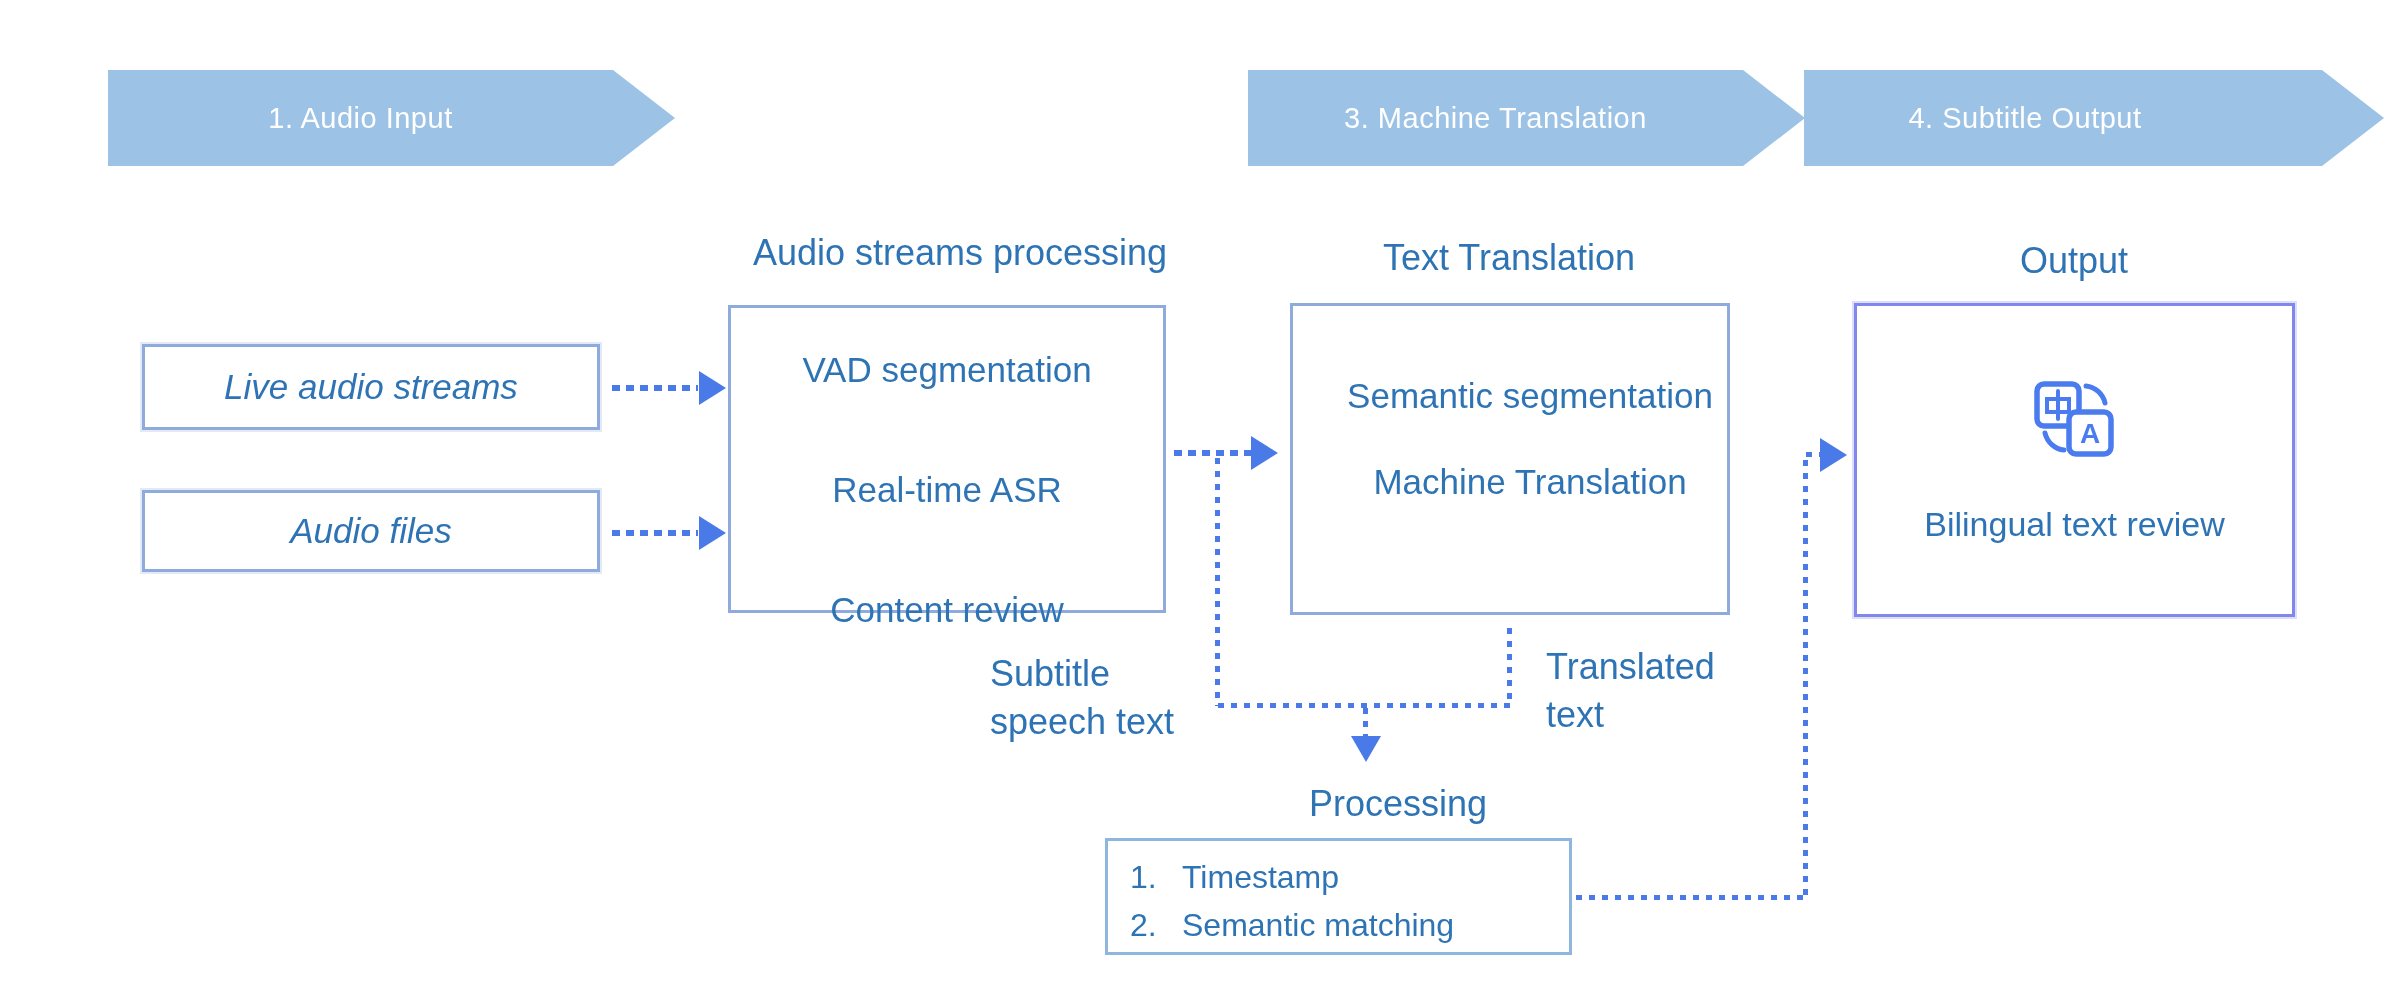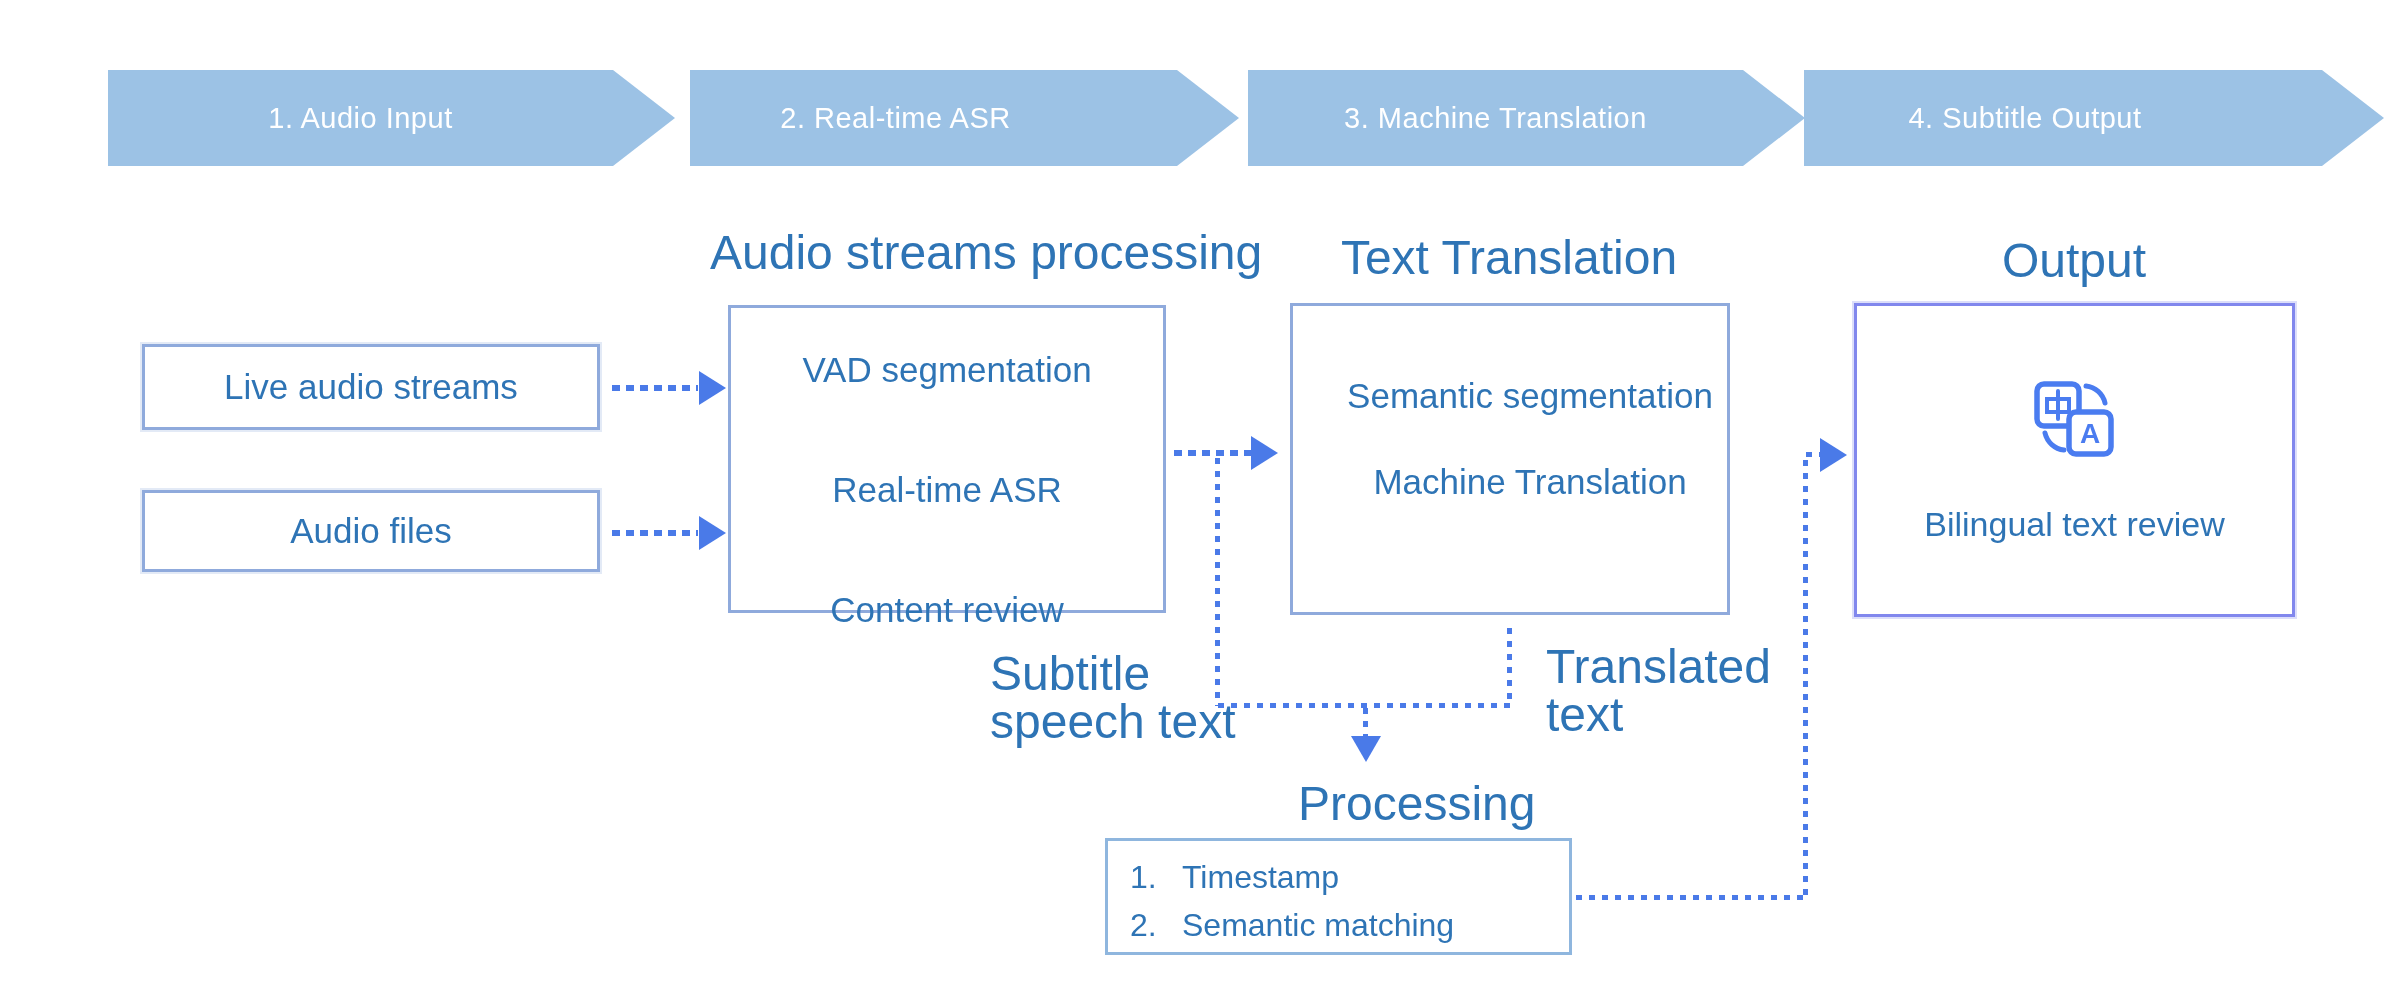--- a/index.html
+++ b/index.html
@@ -31,39 +31,40 @@
     font-weight: 400;
     letter-spacing: 0.5px;
     white-space: nowrap;
   }
   .chev.bias span { position: relative; left: -38px; }
 
   
   .stage-label, .edge-label {
     position: absolute;
     color: var(--text-blue);
-    font-size: 48px;
+    font-size: 36px;
     line-height: 48px;
     white-space: nowrap;
   }
   .stage-label { text-align: center; }
 
   
   .box {
     position: absolute;
     background: #fff;
     border: 3px solid var(--box-border);
     color: var(--text-blue);
     font-size: 35px;
   }
   .input-box {
     display: flex;
     align-items: center;
     justify-content: center;
     box-shadow: 0 0 0 2px rgba(143,170,220,0.25);
+    font-style: italic;
   }
   .stack-box { display: flex; flex-direction: column; align-items: center; }
   .stack-box .line { line-height: 44px; white-space: nowrap; }
   .asr-box { padding-top: 40px; }
   .asr-box .line { margin-bottom: 40px; }
   .mt-box { padding-top: 68px; padding-left: 40px; }
   .mt-box .line { margin-bottom: 42px; }
 
   .output-box {
     border-color: var(--output-border);
@@ -126,23 +127,20 @@
   .xlate-icon .stroke { fill: none; stroke: var(--icon-blue); stroke-width: 5; stroke-linecap: round; }
   .xlate-icon .glyph { fill: var(--icon-blue); font-family: "Liberation Sans", sans-serif; font-weight: bold; font-size: 28px; }
 </style>
 </head>
 <body>
 
 <div class="canvas">
 
   <div class="chev" style="left:108px; width:567px;">
     <span>1. Audio Input</span>
-  </div>
-  <div class="chev bias" style="left:690px; width:549px;">
-    <span>2. Real-time ASR</span>
   </div>
   <div class="chev" style="left:1248px; width:557px;">
     <span>3. Machine Translation</span>
   </div>
   <div class="chev bias" style="left:1804px; width:580px;">
     <span>4. Subtitle Output</span>
   </div>
 
   <div class="stage-label" style="left:710px; top:229px; width:500px;">Audio streams processing</div>
   <div class="stage-label" style="left:1309px; top:234px; width:400px;">Text Translation</div>

